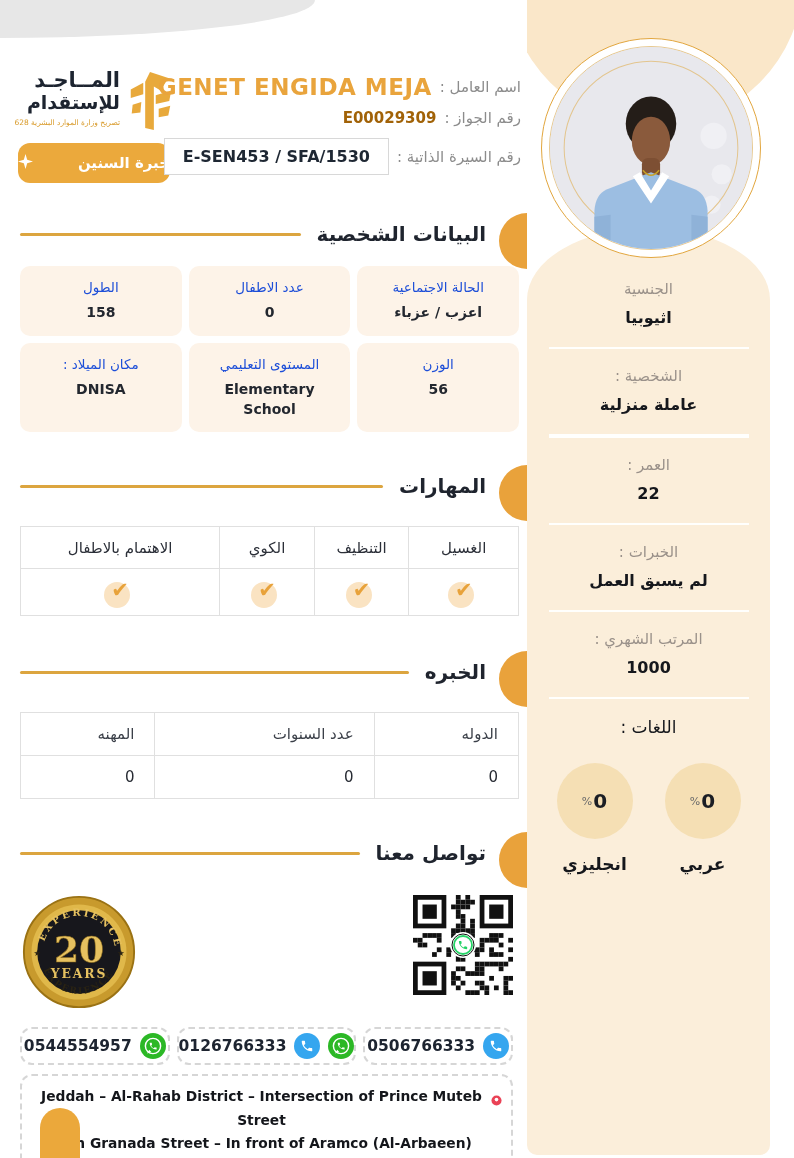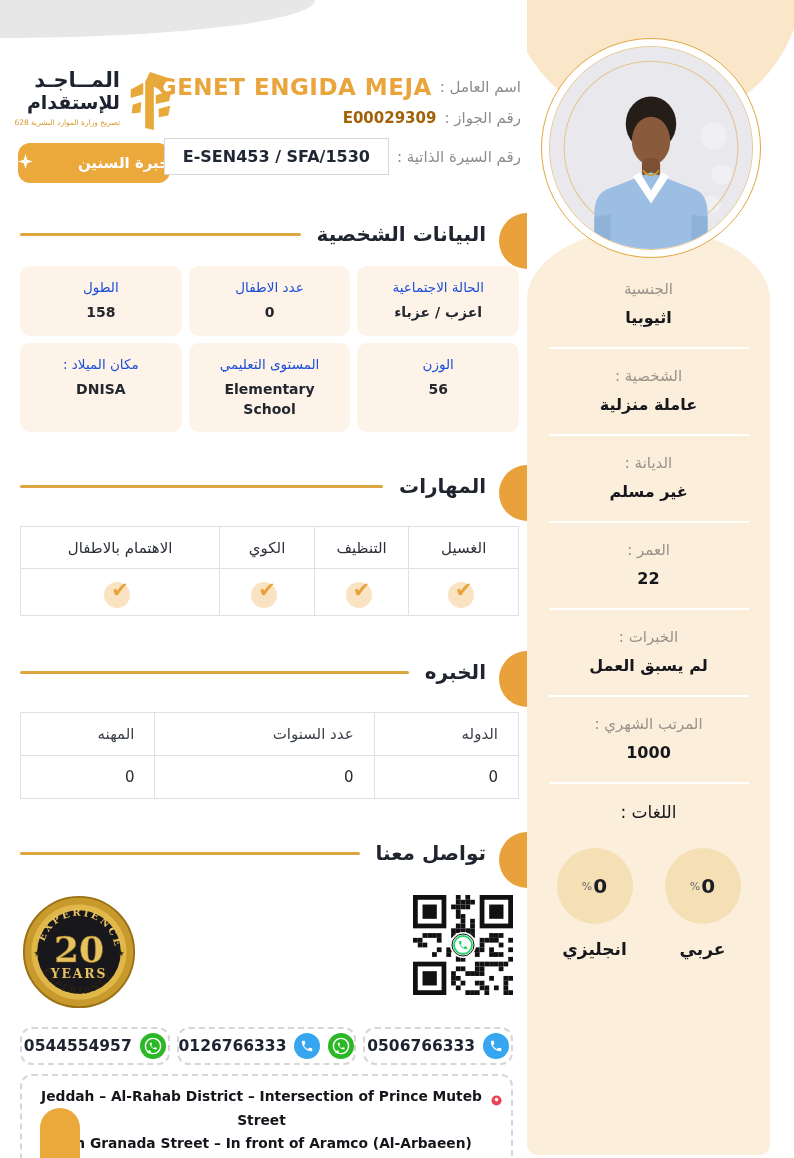--- a/index.html
+++ b/index.html
@@ -477,24 +477,20 @@
     <div class="sb-item">
       <div class="sb-label">الجنسية</div>
       <div class="sb-value">اثيوبيا</div>
     </div>
     <div class="sb-divider"></div>
     <div class="sb-item">
       <div class="sb-label">الشخصية :</div>
       <div class="sb-value">عاملة منزلية</div>
     </div>
     <div class="sb-divider"></div>
-    <div class="sb-item">
-      <div class="sb-label">الديانة :</div>
-      <div class="sb-value">غير مسلم</div>
-    </div>
     <div class="sb-divider"></div>
     <div class="sb-item">
       <div class="sb-label">العمر :</div>
       <div class="sb-value">22</div>
     </div>
     <div class="sb-divider"></div>
     <div class="sb-item">
       <div class="sb-label">الخبرات :</div>
       <div class="sb-value">لم يسبق العمل</div>
     </div>

